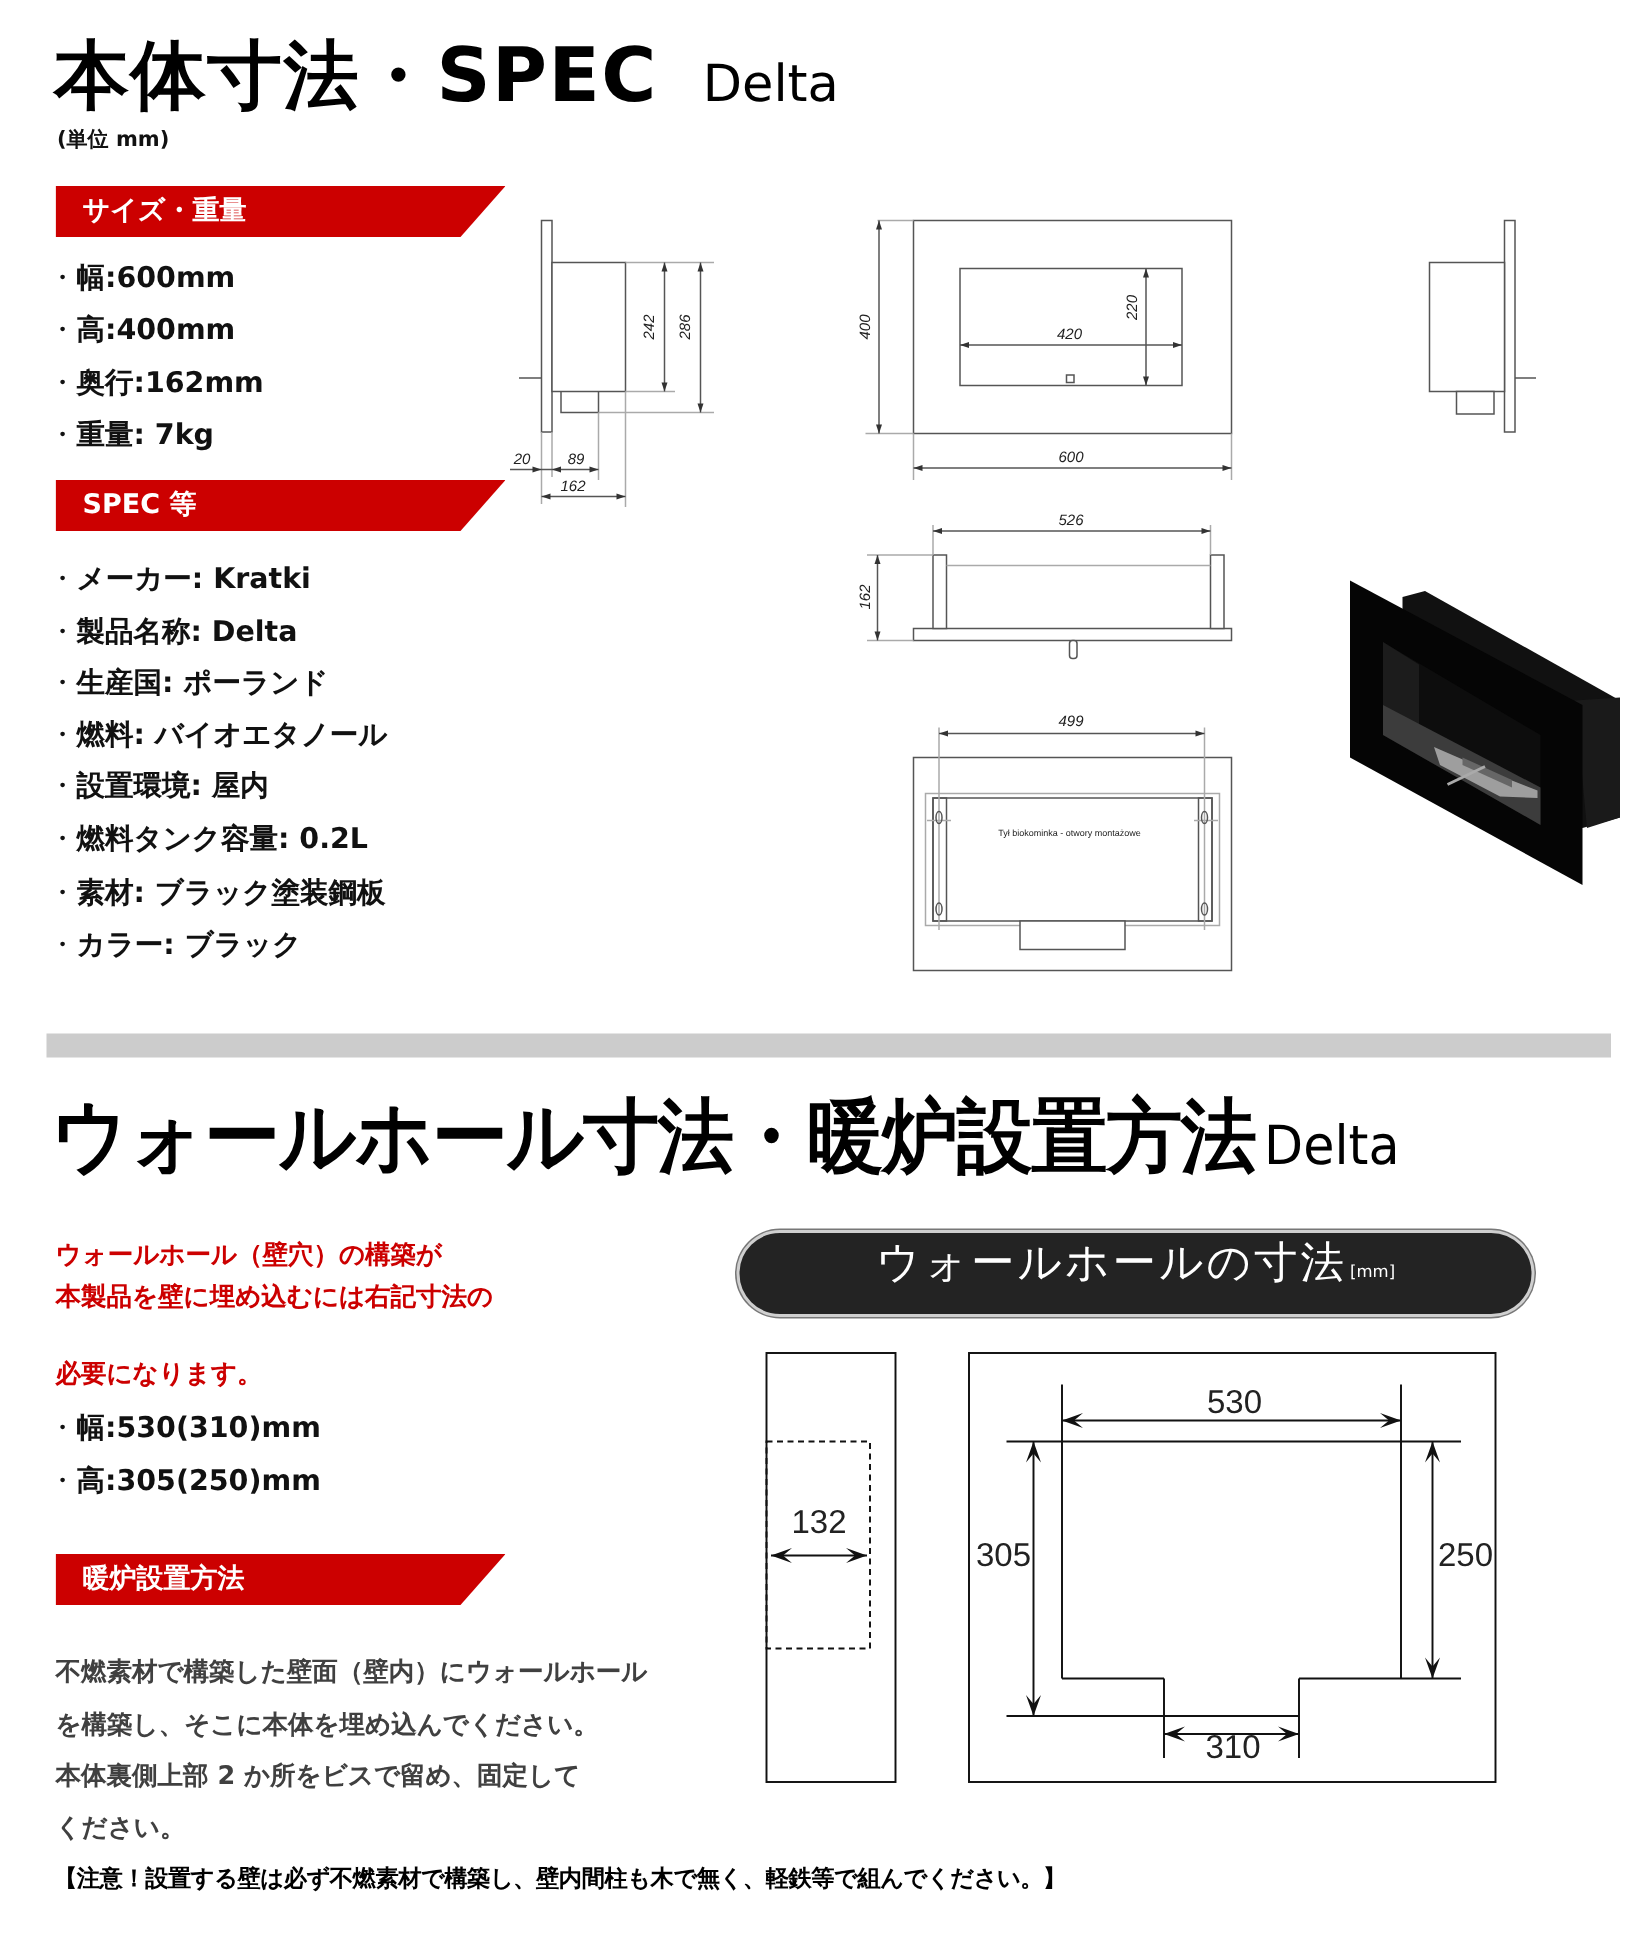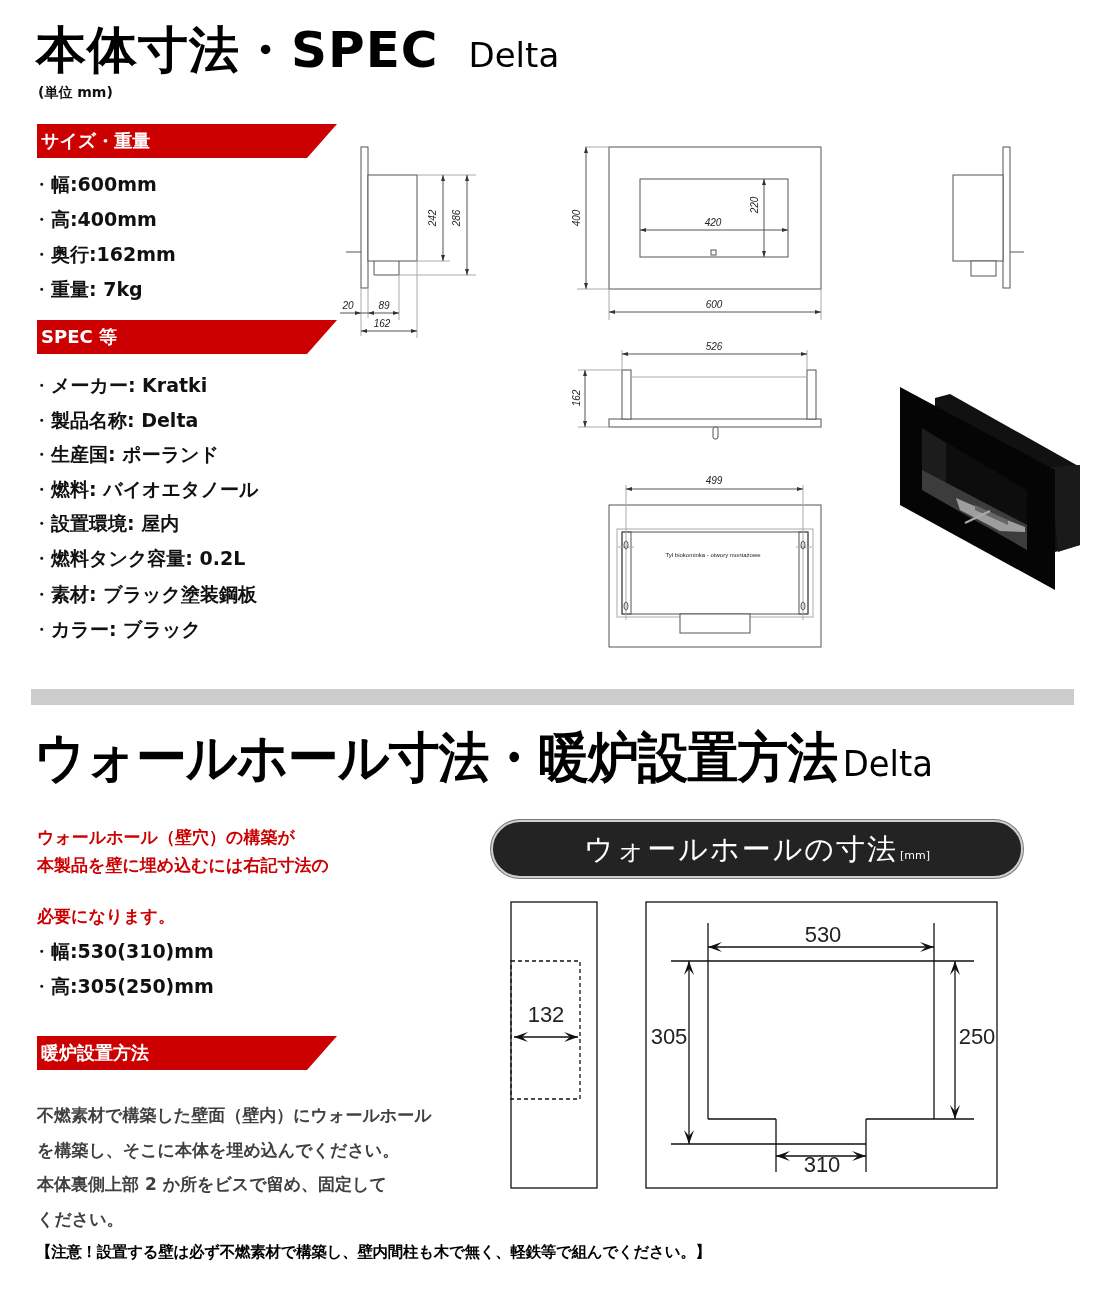--- a/index.html
+++ b/index.html
@@ -10,36 +10,36 @@
 
   
   .title-main { position: absolute; left: 36px; top: 18px; font-size: 50px; font-weight: 900; letter-spacing: 1px; color: #000; white-space: nowrap; line-height: 64px; }
   .title-main .sub { font-size: 34px; font-weight: 400; margin-left: 30px; letter-spacing: 0; }
   .unit-note { position: absolute; left: 38px; top: 84px; font-size: 14px; font-weight: 700; color: #111; }
 
   .title-2 { position: absolute; left: 34px; top: 722px; font-size: 54px; font-weight: 900; color: #000; white-space: nowrap; line-height: 72px; letter-spacing: -1px; transform: scaleX(0.94); transform-origin: left center; }
   .title-2 .sub { font-size: 36px; font-weight: 400; margin-left: 6px; letter-spacing: 0; }
 
   
-  .red-head { position: absolute; height: 34px; background: #cc0000; clip-path: polygon(0 0, 100% 0, 90% 100%, 0 100%); color: #fff; font-weight: 700; font-size: 18px; line-height: 34px; padding-left: 4px; }
+  .red-head { position: absolute; height: 34px; background: #cc0000; clip-path: polygon(0 0, 100% 0, 90% 100%, 0 100%); color: #fff; font-weight: 700; font-size: 18px; line-height: 34px; padding-left: 18px; }
 
   
   .spec-list { position: absolute; list-style: none; }
   .spec-list li { font-size: 19px; font-weight: 700; color: #111; white-space: nowrap; }
   .spec-list li::before { content: "・"; font-weight: 400; }
 
   
   .divider { position: absolute; left: 31px; top: 689px; width: 1043px; height: 16px; background: #cccccc; }
 
   .red-text { position: absolute; left: 37px; color: #cc0000; font-weight: 700; font-size: 17px; line-height: 35px; }
   .body-text { position: absolute; left: 37px; color: #404040; font-weight: 700; font-size: 17px; line-height: 34px; width: 470px; }
   .warn-text { position: absolute; left: 36px; top: 1242px; color: #000000; font-weight: 700; font-size: 15.5px; white-space: nowrap; letter-spacing: -0.3px; }
 
   
-  .pill { position: absolute; left: 491px; top: 820px; width: 532px; height: 58px; border-radius: 29px; background: #232323; border: 2px solid #cfcfcf; box-shadow: 0 0 0 1px #777; color: #fff; text-align: center; line-height: 54px; font-size: 29px; font-weight: 400; letter-spacing: 2px; }
+  .pill { position: absolute; left: 491px; top: 820px; width: 532px; height: 58px; border-radius: 29px; background: #232323; border: 2px solid #cfcfcf; box-shadow: 0 0 0 1px #777; color: #fff; text-align: center; line-height: 38px; font-size: 29px; font-weight: 400; letter-spacing: 2px; }
   .pill .mm { font-size: 11px; letter-spacing: 0; margin-left: 2px; }
 
   svg text { font-family: "Liberation Sans", "DejaVu Sans", sans-serif; }
 </style>
 </head>
 <body>
 
 <div class="title-main">
   <span>本体寸法・SPEC</span><span class="sub">Delta</span>
 </div>

